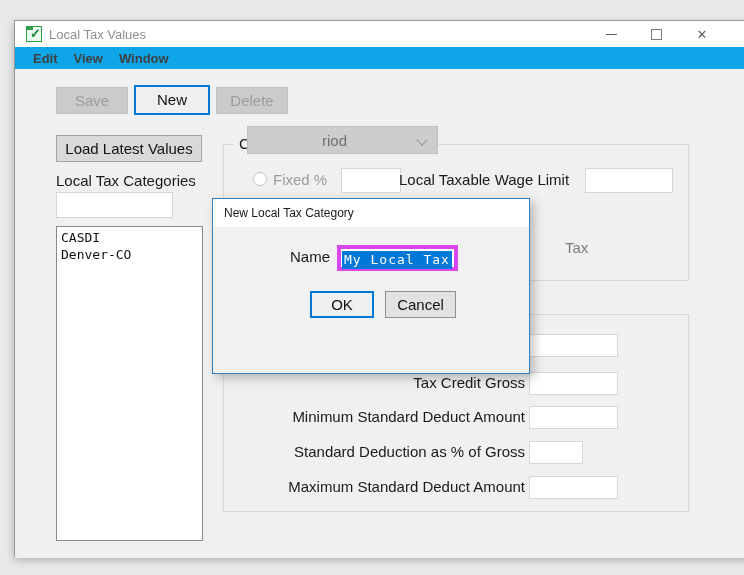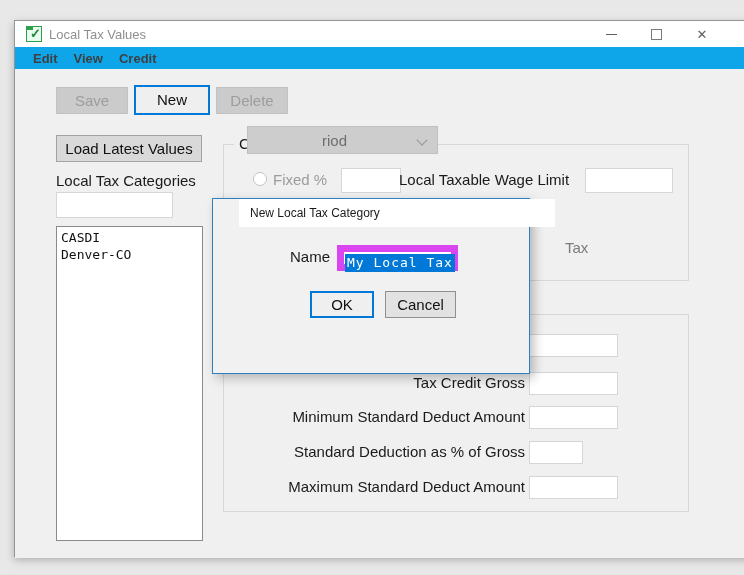--- a/index.html
+++ b/index.html
@@ -72,25 +72,25 @@
   .amt-input { position:absolute; left:514px; width:89px; height:23px; }
   .a-top   { top:265px; }
   .lbl-b { top:305px; } .inp-b { top:303px; }
   .lbl-c { top:339px; } .inp-c { top:337px; }
   .lbl-d { top:374px; } .inp-d { top:372px; width:54px; }
   .lbl-e { top:409px; } .inp-e { top:407px; }
 
   
   .dialog { position:absolute; left:197px; top:129px; width:318px; height:176px;
             background:#f1f1f1; border:1px solid #2e7fc2; box-shadow:4px 4px 10px rgba(0,0,0,0.25); z-index:10; }
-  .dlg-titlebar { position:absolute; left:0; top:0; width:100%; height:28px; background:#ffffff;margin-left:26px; }
+  .dlg-titlebar { position:absolute; left:0; top:0; width:100%; height:28px; background:#ffffff; }
   .dlg-title { position:absolute; left:11px; top:7px; font-size:12px; color:#1a1a1a; }
   .dlg-name-label { position:absolute; left:77px; top:49px; font-size:15px; color:#1a1a1a; }
   .dlg-name-input { position:absolute; left:124px; top:46px; width:121px; height:26px;
-                    background:#ffffff; border:7px solid #d946ef; padding:1px;text-decoration:underline; }
+                    background:#ffffff; border:4px solid #d946ef; padding:1px;text-decoration:underline; }
   .dlg-name-sel { display:inline-block; background:#0078d7; color:#ffffff;
                   font-family:"DejaVu Sans Mono", monospace; font-size:13px; letter-spacing:1px;
                   line-height:18px; padding:0 2px; white-space:pre; }
   .dlg-btn { position:absolute; top:92px; height:27px; font-size:15px; text-align:center; }
   .dlg-ok { left:97px; width:64px; background:#efefef; border:2px solid #0078d7; color:#111; line-height:23px; }
   .dlg-cancel { left:172px; width:71px; background:#e2e2e2; border:1px solid #8f8f8f; color:#111; line-height:25px; }
 </style>
 </head>
 <body>
 
@@ -107,21 +107,21 @@
         <span class="glyph-max"></span>
       </span>
       <span class="win-btn btn-close">
         <span class="glyph-close">✕</span>
       </span>
     </div>
 
     <div class="menubar">
       <span class="menu-item">Edit</span>
       <span class="menu-item">View</span>
-      <span class="menu-item">Credit</span>
+      <span class="menu-item">Window</span>
     </div>
 
     <div class="content">
 
       <div class="tb-btn btn-save btn-disabled">Save</div>
       <div class="tb-btn btn-delete btn-disabled">Delete</div>
       <div class="tb-btn btn-new">New</div>
 
       <div class="btn-load">Load Latest Values</div>
       <div class="lbl-categories">Local Tax Categories</div>

